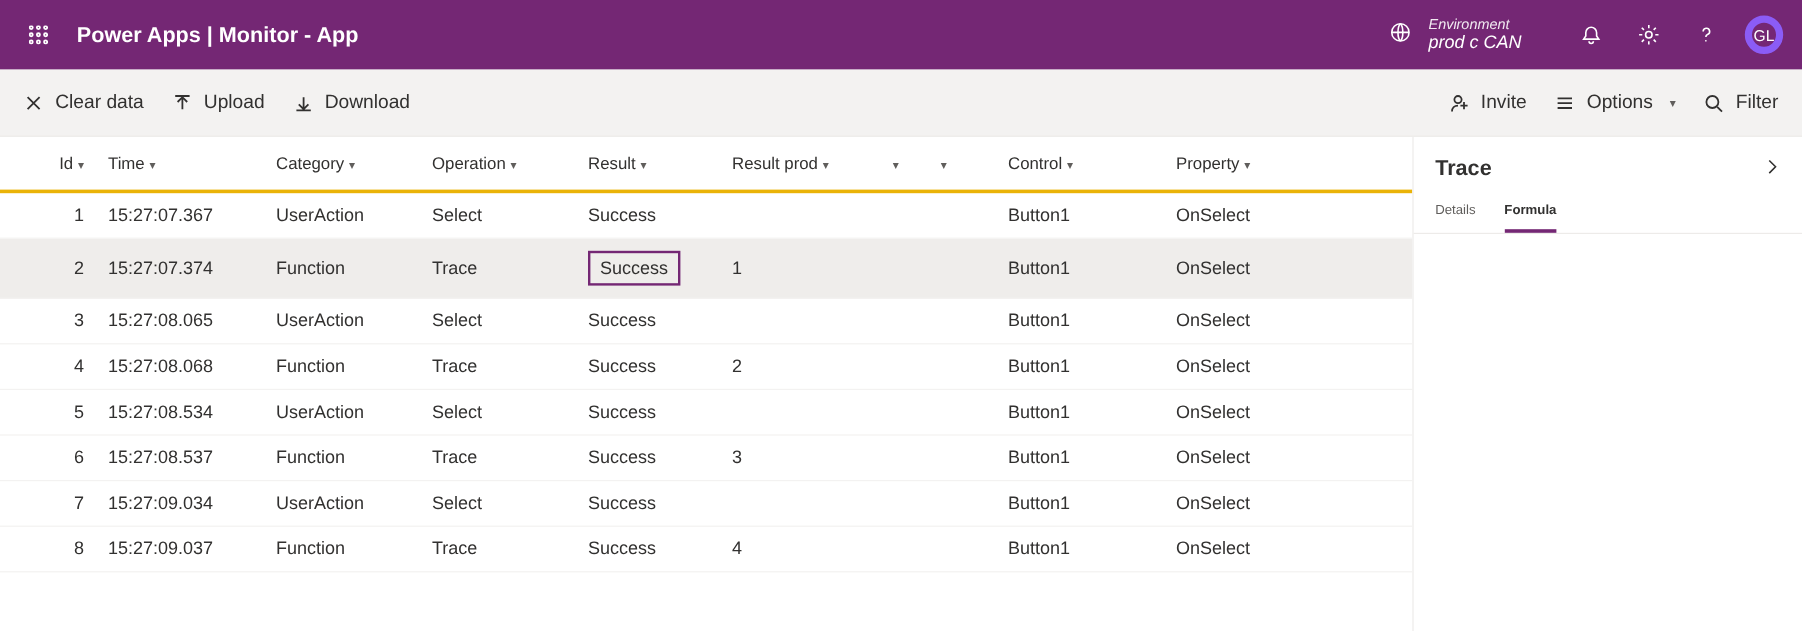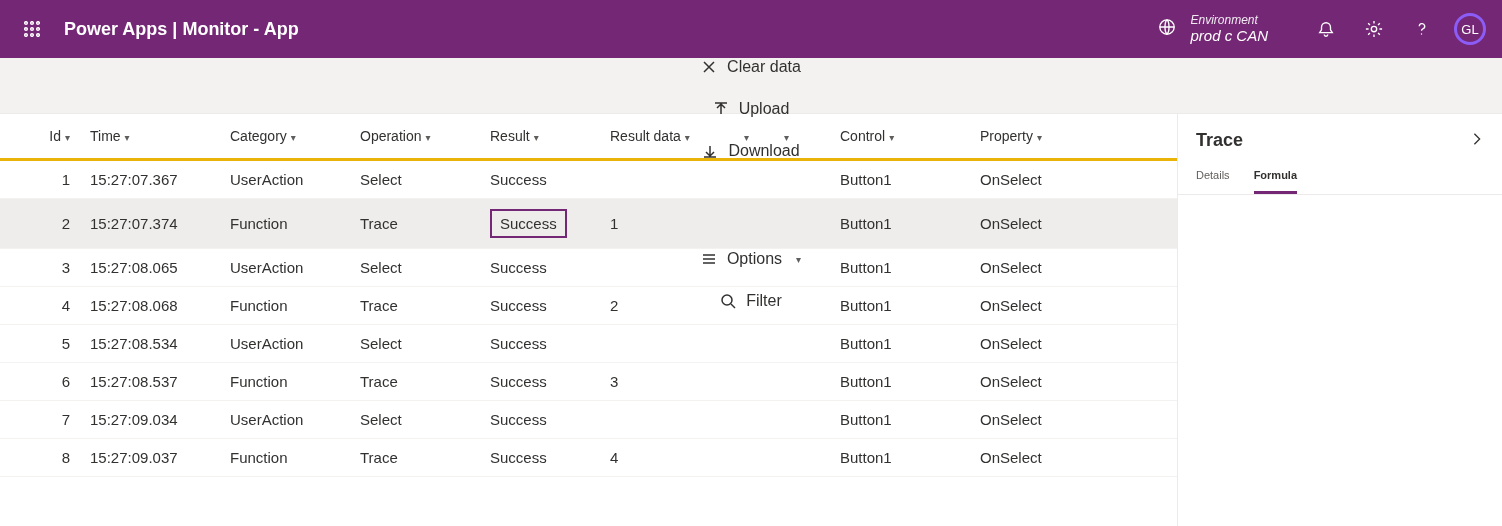--- a/index.html
+++ b/index.html
@@ -8,24 +8,24 @@
 
 .header { background: #742774; color: #fff; height: 58px; display: flex; align-items: center; padding: 0 8px; }
 .waffle { width: 48px; display: flex; justify-content: center; align-items: center; font-size: 16px; cursor: pointer; }
 .app-title { font-size: 18px; font-weight: 700; margin-left: 8px; }
 .env-block { margin-left: auto; display: flex; align-items: center; gap: 14px; padding-right: 4px; cursor: pointer; font-style: italic; }
 .env-text { display: flex; flex-direction: column; line-height: 1.2; }
 .env-label { font-size: 12px; opacity: 0.9; }
 .env-name { font-size: 15px; }
 .hdr-icons { display: flex; align-items: center; gap: 0; margin-left: 30px; }
 .hdr-icon { width: 48px; height: 58px; display: flex; align-items: center; justify-content: center; cursor: pointer; }
-.avatar { width: 32px; height: 32px; border-radius: 50%; border: 3px solid #8b5cf6; display: flex; align-items: center; justify-content: center; font-size: 13px; margin-left: 8px; margin-right: 8px; cursor: pointer; }
-
-
-.cmdbar { height: 56px; background: #f3f2f1; border-bottom: 1px solid #edebe9; display: flex; align-items: center; padding: 0 20px; gap: 24px; flex-direction: column; }
+.avatar { width: 32px; height: 32px; border-radius: 50%; border: 6px solid #8b5cf6; display: flex; align-items: center; justify-content: center; font-size: 13px; margin-left: 8px; margin-right: 8px; cursor: pointer; }
+
+
+.cmdbar { height: 56px; background: #f3f2f1; border-bottom: 1px solid #edebe9; display: flex; align-items: center; padding: 0 20px; gap: 24px; }
 .cmd-btn { display: flex; align-items: center; gap: 10px; font-size: 16px; color: #323130; cursor: pointer; }
 .cmd-btn svg { width: 16px; height: 16px; }
 .cmd-spacer { flex: 1; }
 
 
 .main { display: flex; height: calc(526px - 58px - 56px); }
 .grid-area { flex: 1; overflow: auto; }
 .side-panel { width: 325px; border-left: 1px solid #edebe9; display: flex; flex-direction: column; }
 
 
@@ -152,21 +152,21 @@
 <div class="main">
   <div class="grid-area">
     <table>
       <thead>
         <tr>
           <th class="right" style="width:80px"><span>Id</span><span class="chev">▾</span></th>
           <th style="width:140px"><span>Time</span><span class="chev">▾</span></th>
           <th style="width:130px"><span>Category</span><span class="chev">▾</span></th>
           <th style="width:130px"><span>Operation</span><span class="chev">▾</span></th>
           <th style="width:120px"><span>Result</span><span class="chev">▾</span></th>
-          <th style="width:130px"><span>Result data</span><span class="chev">▾</span></th>
+          <th style="width:130px"><span>Result prod</span><span class="chev">▾</span></th>
           <th style="width:40px"><span class="chev">▾</span></th>
           <th style="width:60px"><span class="chev">▾</span></th>
           <th style="width:140px"><span>Control</span><span class="chev">▾</span></th>
           <th><span>Property</span><span class="chev">▾</span></th>
         </tr>
       </thead>
       <tbody id="rows">
           <tr>
             <td class="right">1</td>
             <td>15:27:07.367</td>

